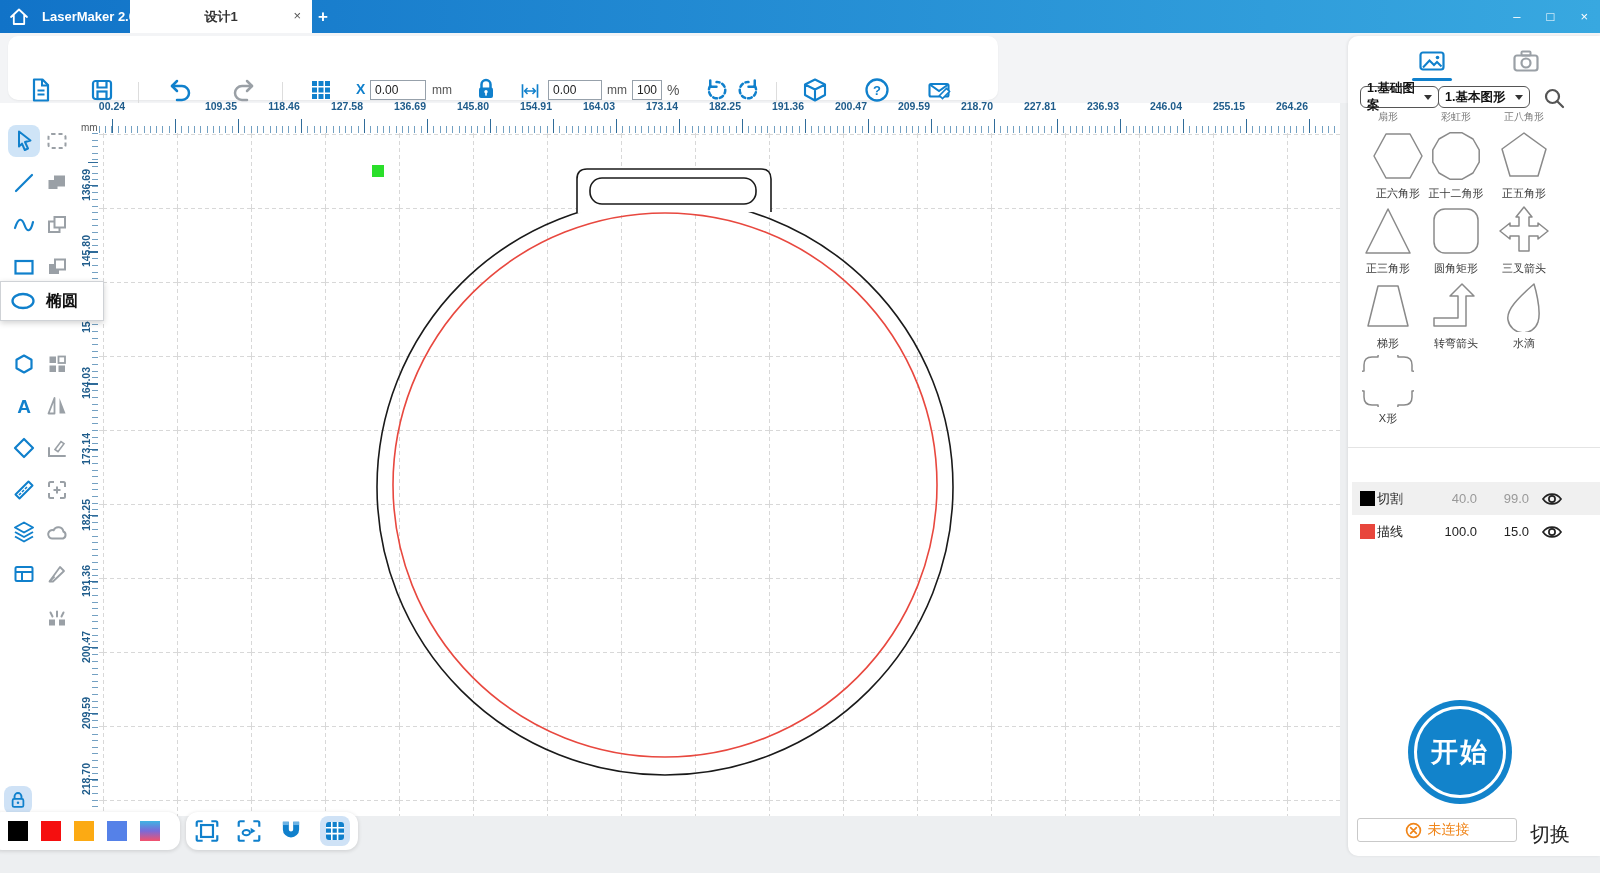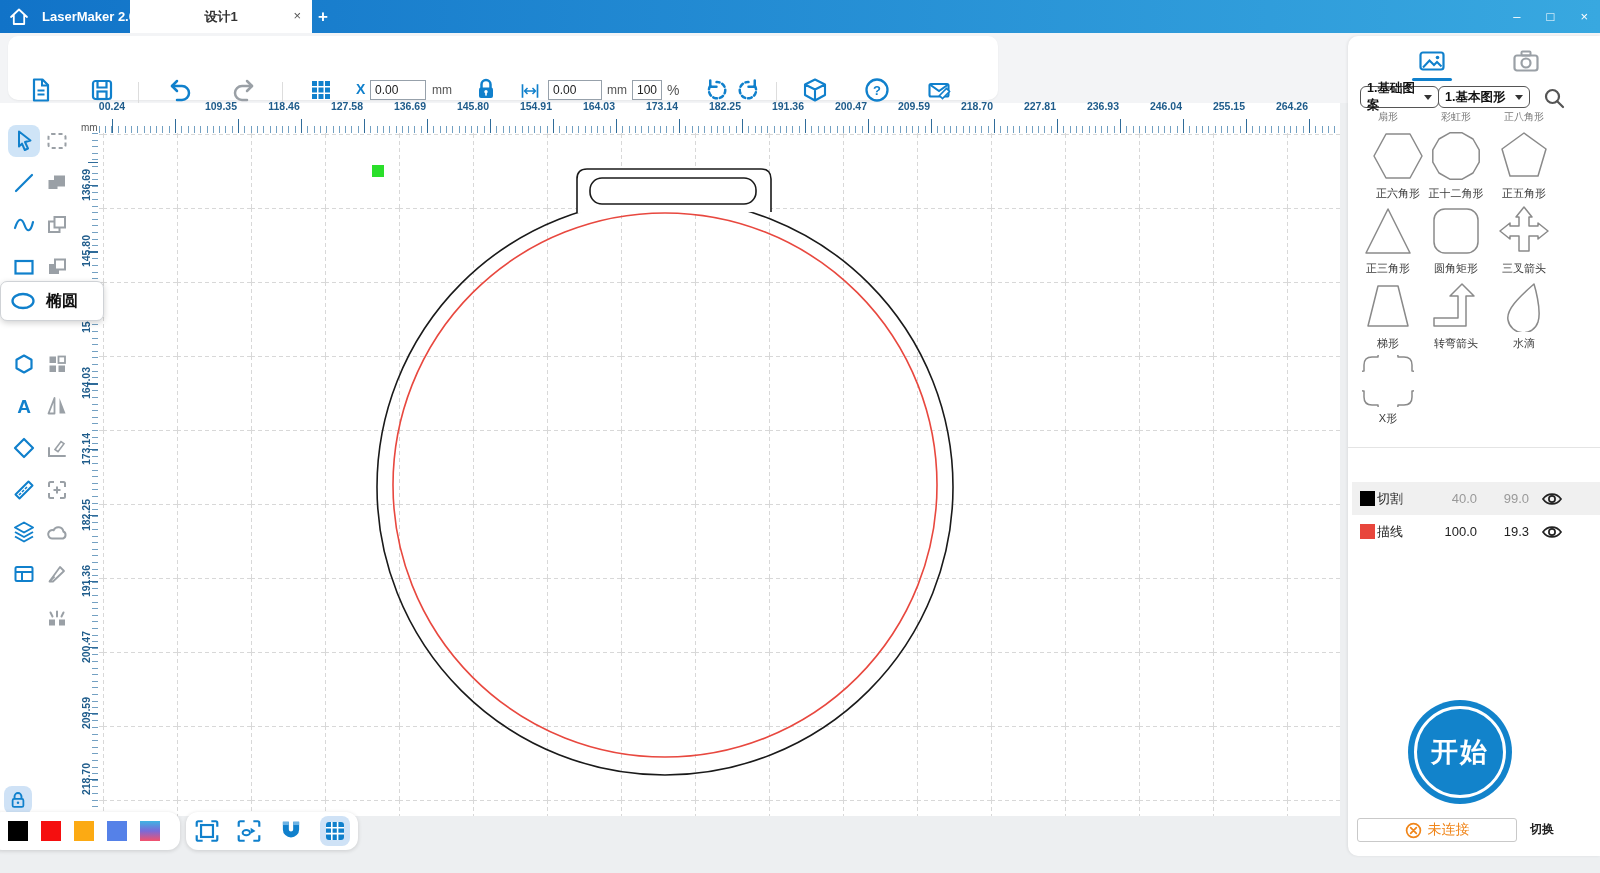--- a/index.html
+++ b/index.html
@@ -30,21 +30,21 @@
   .xylab{position:absolute;font-size:14px;font-weight:bold;color:#1080cc}
   .rotin{position:absolute;left:694px;top:72px;width:58px;height:21px;border:1px solid #97a1ab;text-align:center;
     font-weight:bold;font-size:13px;font-family:inherit;box-sizing:border-box}
   
   .left-panel{position:absolute;left:0;top:103px;width:80px;height:713px;background:#fff;border-right:1px solid #e3e5e7}
   .ltb{position:absolute;width:32px;height:32px;display:flex;align-items:center;justify-content:center;border-radius:8px}
   .ltb.sel{background:#cfe4f7}
   .lockbtn{position:absolute;left:4px;top:786px;width:28px;height:28px;background:#cfe2f6;border-radius:8px;
     display:flex;align-items:center;justify-content:center}
   .flyout{position:absolute;left:0;top:281px;width:104px;height:40px;background:#fff;border:1px solid #cfd2d6;
-    border-radius:7px;box-shadow:0 2px 6px rgba(0,0,0,.18);z-index:40;display:flex;align-items:center;gap:9px;padding-left:8px;box-sizing:border-box}
+    border-radius:0;box-shadow:0 2px 6px rgba(0,0,0,.18);z-index:40;display:flex;align-items:center;gap:9px;padding-left:8px;box-sizing:border-box}
   .flyout .flab{font-size:16px;font-weight:bold;color:#111}
   
   .ruler-corner{position:absolute;left:80px;top:103px;width:18px;height:30px;background:#fff;font-size:10px;color:#555;
     display:flex;align-items:flex-end;justify-content:flex-start;padding-left:1px;box-sizing:border-box}
   .hruler{position:absolute;left:98px;top:103px;width:1242px;height:30px;background:#fff}
   .hticks-minor{position:absolute;left:98px;top:126px;width:1242px;height:7px;
     background:repeating-linear-gradient(90deg,#73a0c2 0 1px,transparent 1px 6.3px);background-position-x:14px}
   .hticks-major{position:absolute;left:98px;top:119px;width:1242px;height:14px;
     background:repeating-linear-gradient(90deg,#2f6b99 0 1.5px,transparent 1.5px 63px);background-position-x:14px}
   .hrl{position:absolute;top:100px;transform:translateX(-50%);font-size:10.5px;font-weight:bold;color:#1f5c8b;white-space:nowrap}
@@ -79,21 +79,21 @@
   .pname{margin-left:2px;font-weight:normal;width:48px}
   .pval{width:52px;text-align:right}
   .pval.dim{color:#999}
   .peye{margin-left:12px}
   .start-btn{position:absolute;left:60px;top:664px;width:104px;height:104px;border-radius:50%;background:#1283cb;
     display:flex;align-items:center;justify-content:center}
   .start-btn::after{content:"";position:absolute;inset:6px;border:3px solid #fff;border-radius:50%}
   .start-label{color:#fff;font-size:27px;font-weight:bold;letter-spacing:2px}
   .status-field{position:absolute;left:9px;top:782px;width:160px;height:24px;border:1px solid #c9c9c9;border-radius:3px;
     background:#fff;display:flex;align-items:center;justify-content:center;gap:6px;font-size:14px;color:#f08519;box-sizing:border-box}
-  .switch-label{position:absolute;left:182px;top:785px;font-size:12px;color:#222;font-weight:bold}
+  .switch-label{position:absolute;left:182px;top:785px;font-size:20px;color:#222;font-weight:normal}
   
   .bstrip{position:absolute;left:0;top:816px;width:1600px;height:57px;background:#edeff1}
   .bbar1{position:absolute;left:-10px;top:812px;width:190px;height:38px;background:#fff;border-radius:12px;
     box-shadow:0 1px 4px rgba(0,0,0,.15);z-index:10}
   .bbar2{position:absolute;left:186px;top:812px;width:172px;height:38px;background:#fff;border-radius:12px;
     box-shadow:0 1px 4px rgba(0,0,0,.15);z-index:10;display:flex;align-items:center;justify-content:space-around}
   .csw{position:absolute;top:9px;width:20px;height:20px}
   .csw1{left:18px;background:#000}
   .csw2{left:51px;background:#f50f0f}
   .csw3{left:84px;background:#fcaa13}
@@ -587,21 +587,21 @@
         <svg width="22" height="18" viewBox="0 0 22 18">
           <path d="M2,9 C6.5,2.5 15.5,2.5 20,9 C15.5,15.5 6.5,15.5 2,9 Z" fill="none" stroke="#222" stroke-width="1.7"></path>
           <circle cx="11" cy="9" r="3.1" fill="none" stroke="#222" stroke-width="1.7"></circle>
         </svg>
       </span>
   </div>
   <div class="prow" style="top:479px">
     <span class="swatch sw-red"></span>
     <span class="pname">描线</span>
     <span class="pval">100.0</span>
-    <span class="pval">19.3</span>
+    <span class="pval">15.0</span>
     <span class="peye">
         <svg width="22" height="18" viewBox="0 0 22 18">
           <path d="M2,9 C6.5,2.5 15.5,2.5 20,9 C15.5,15.5 6.5,15.5 2,9 Z" fill="none" stroke="#222" stroke-width="1.7"></path>
           <circle cx="11" cy="9" r="3.1" fill="none" stroke="#222" stroke-width="1.7"></circle>
         </svg>
       </span>
   </div>
 
   <div class="start-btn">
     <span class="start-label">开始</span>

